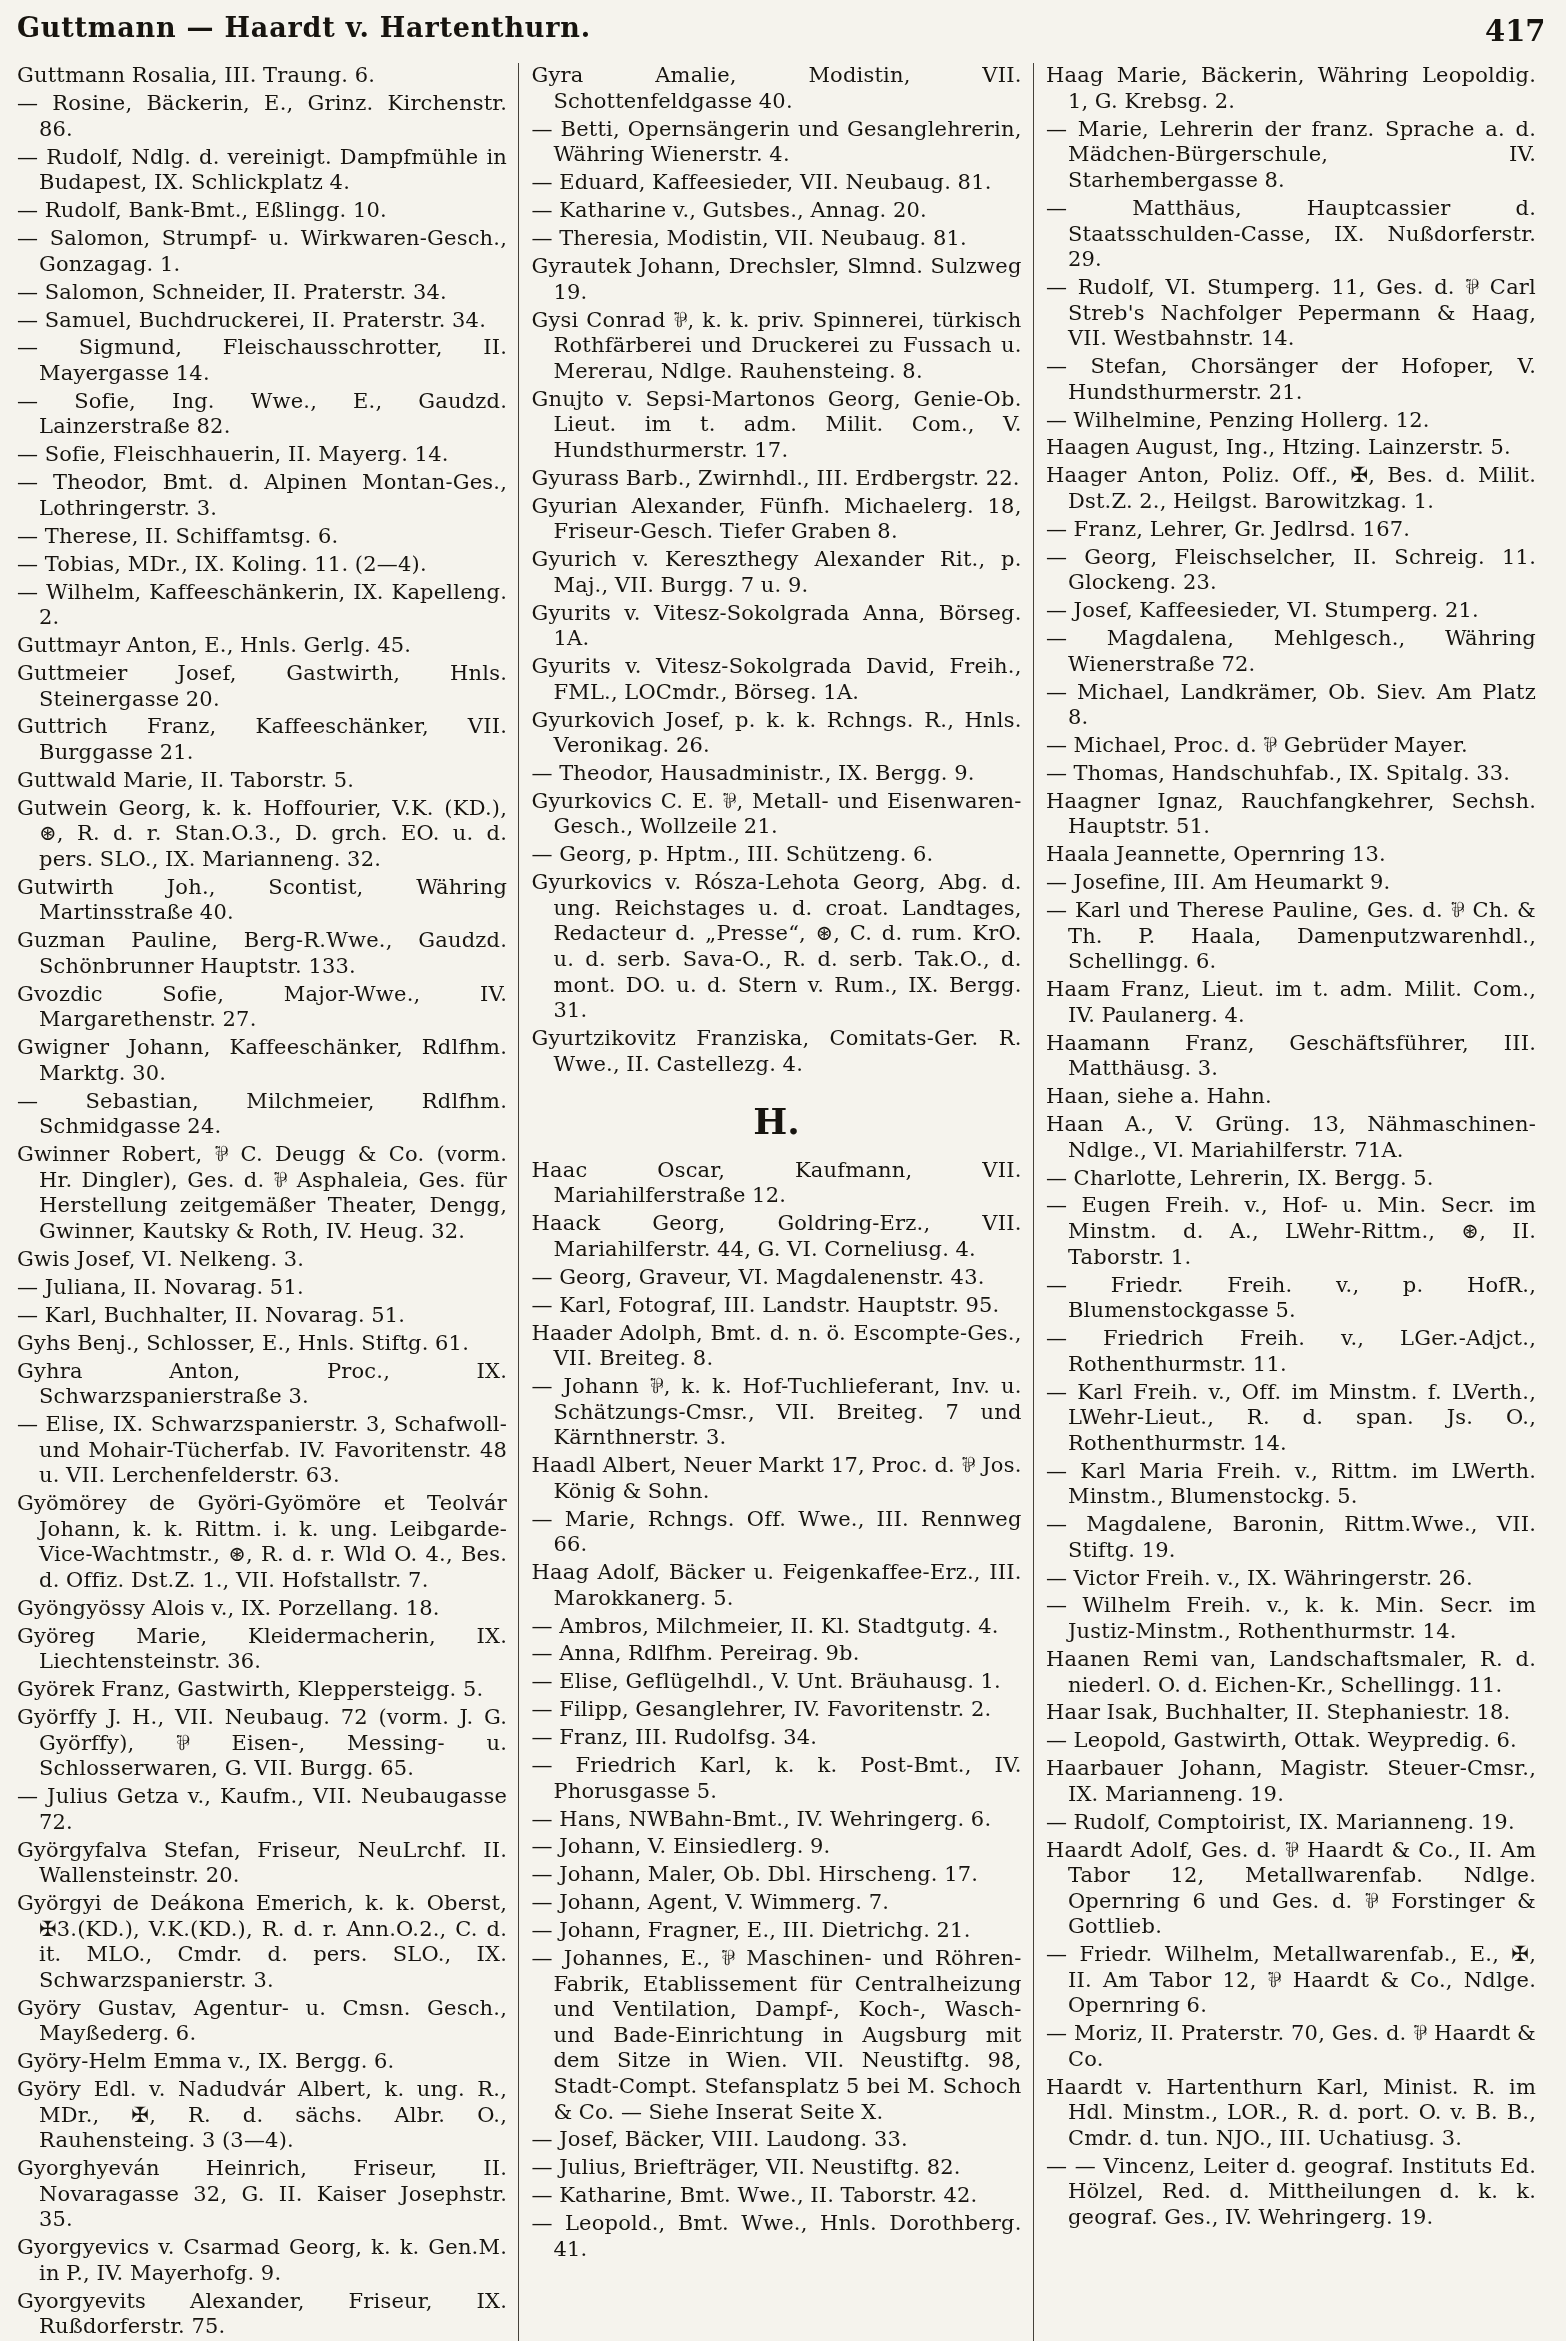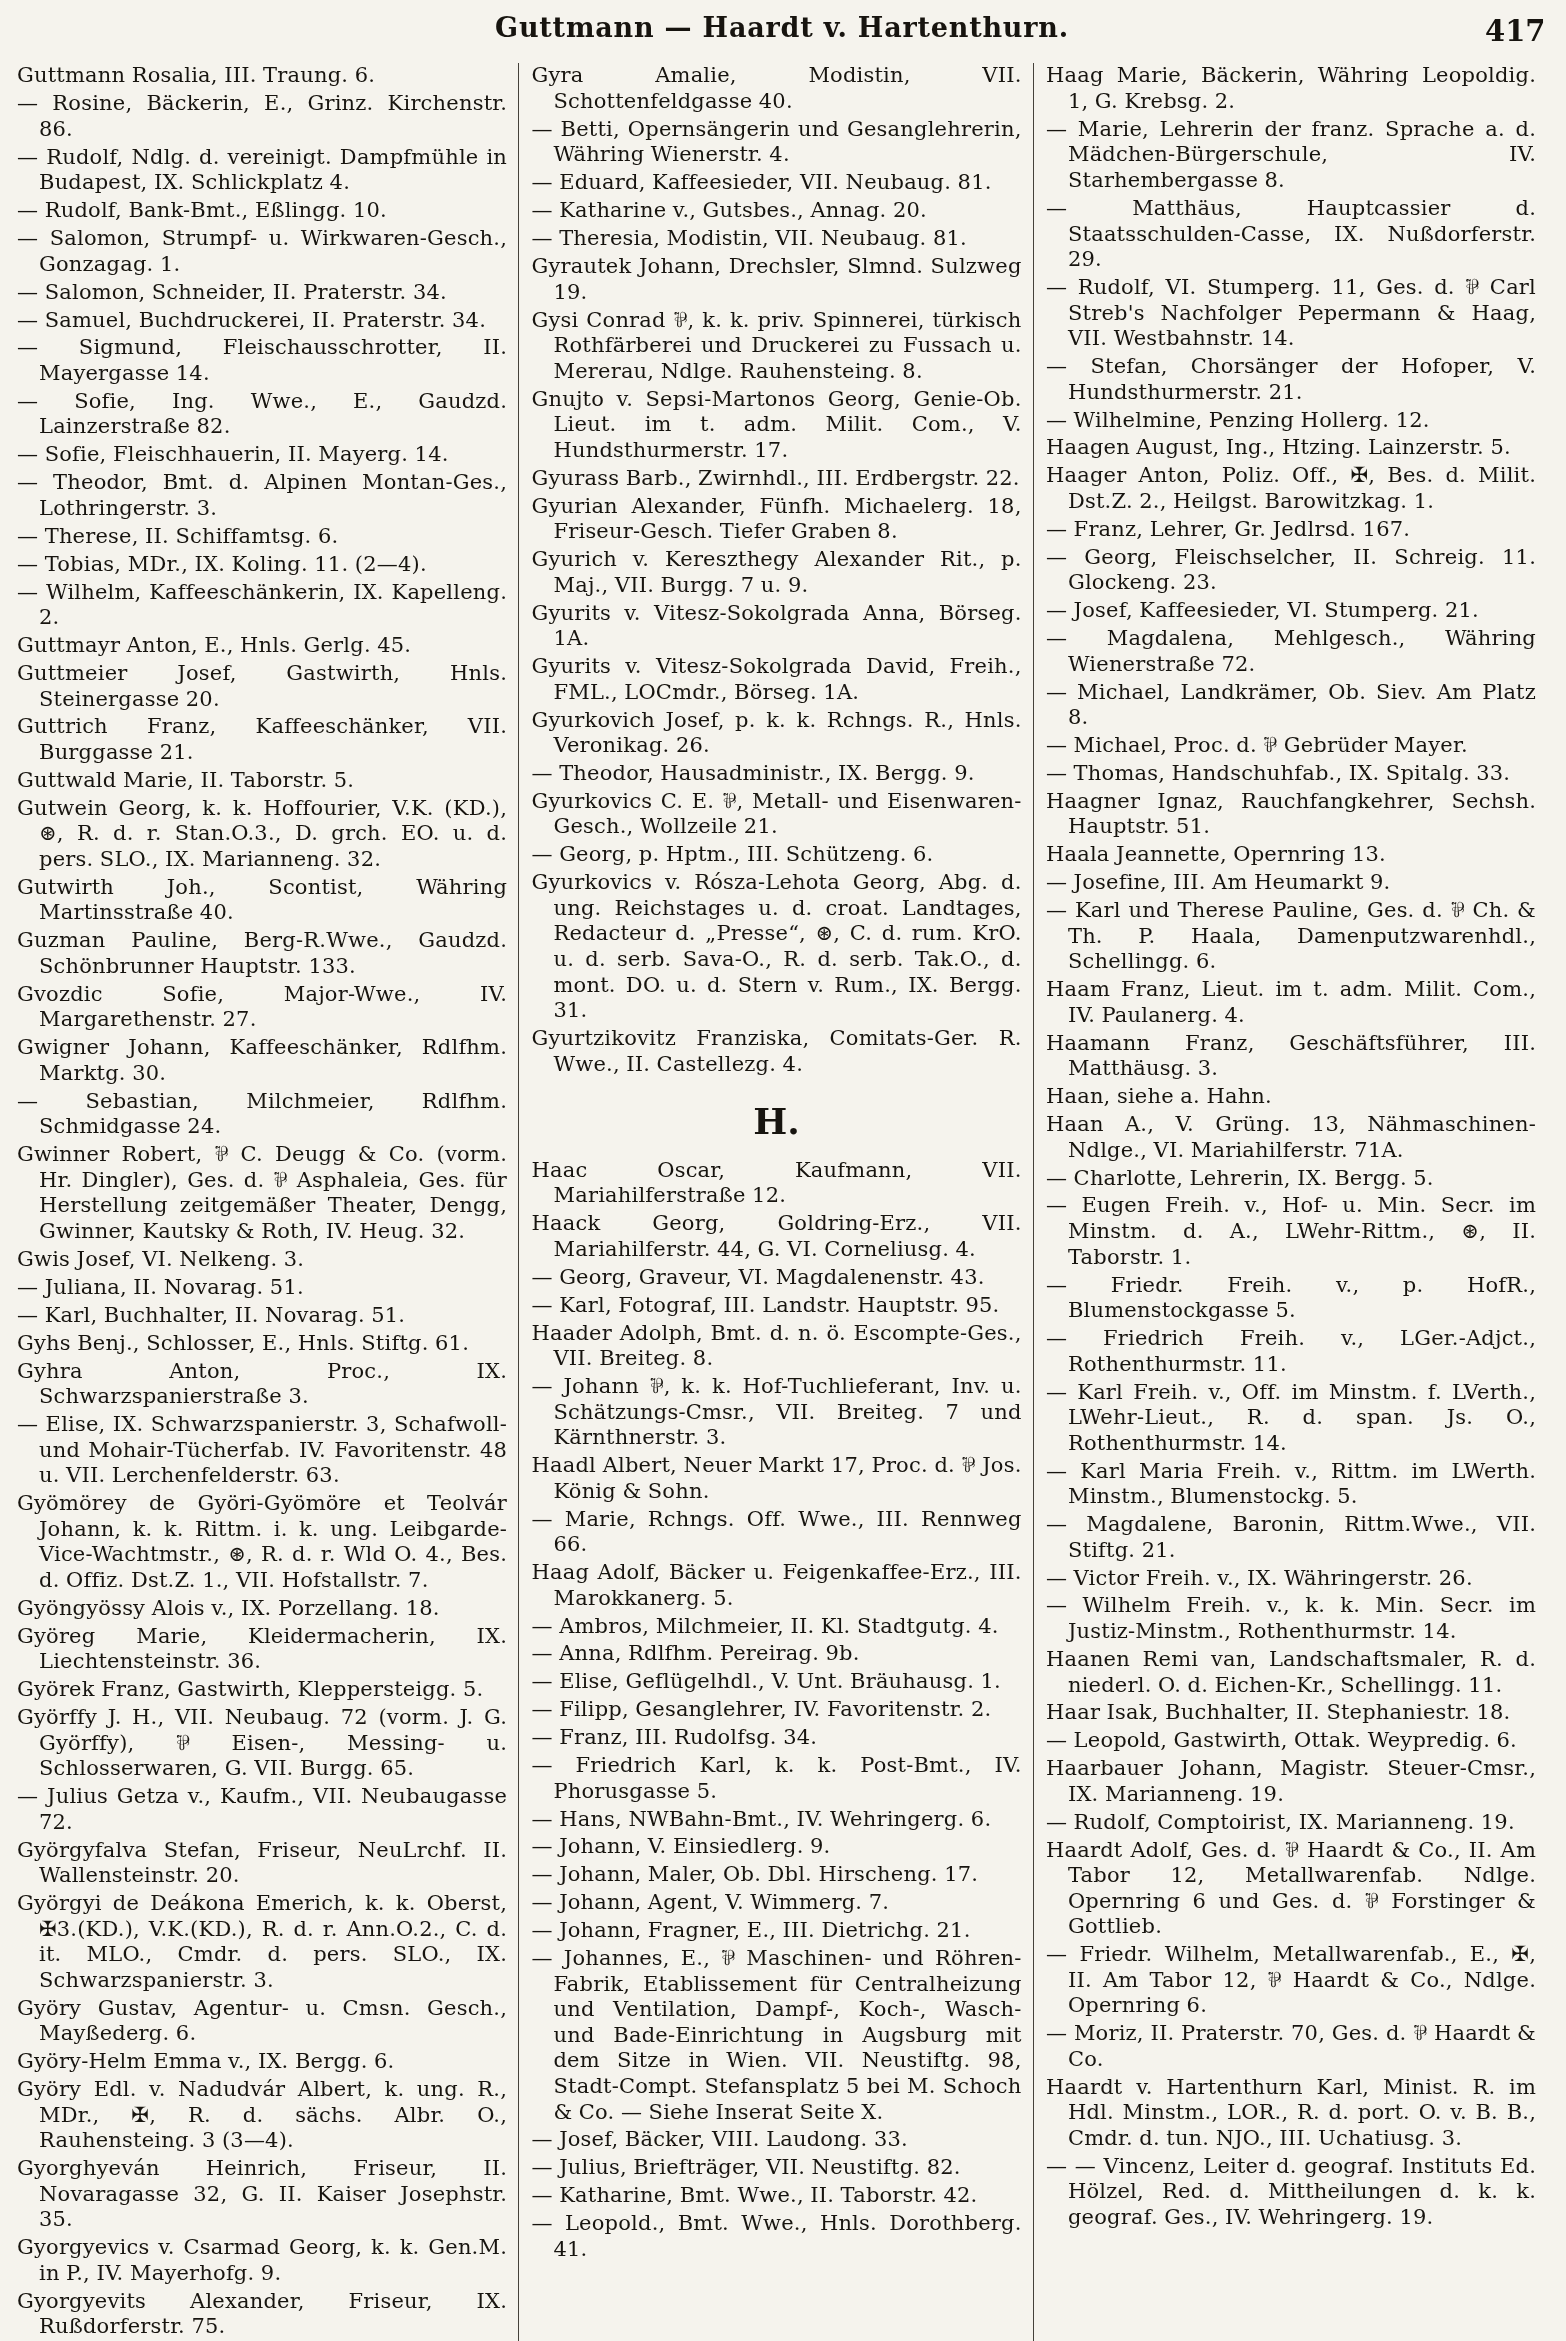--- a/index.html
+++ b/index.html
@@ -6,21 +6,21 @@
   body {
     width:1567px; height:2342px;
     background:#f5f3ed;
     color:#17140f;
     font-family:"DejaVu Serif", serif;
     overflow:hidden;
   }
   .page { padding:12.4px 20px 0 17px; }
   .header { position:relative; height:40px; margin-bottom:11px; }
   .header-title {
-    position:absolute; left:0; right:0; text-align:center;
+    position:absolute; left:0; right:0; text-align:left;
     font-weight:bold; font-size:27px; letter-spacing:0.8px;
   }
   .page-number {
     position:absolute; right:1.5px; top:1.5px;
     font-weight:bold; font-size:29px;
   }
   .cols { display:flex; align-items:stretch; }
   .col { flex:1 1 0; min-width:0; padding-right:11px; box-sizing:border-box; }
   .col + .col { border-left:1.5px solid #45413a; padding-left:12.4px; }
   .entry {
@@ -165,21 +165,21 @@
         <p class="entry"><span class="lead">Haam</span> Franz, Lieut. im t. adm. Milit. Com., IV. Paulanerg. 4.</p>
         <p class="entry"><span class="lead">Haamann</span> Franz, Geschäftsführer, III. Matthäusg. 3.</p>
         <p class="entry"><span class="lead">Haan,</span> siehe a. Hahn.</p>
         <p class="entry"><span class="lead">Haan</span> A., V. Grüng. 13, Nähmaschinen-Ndlge., VI. Mariahilferstr. 71A.</p>
         <p class="entry">— Charlotte, Lehrerin, IX. Bergg. 5.</p>
         <p class="entry">— Eugen Freih. v., Hof- u. Min. Secr. im Minstm. d. A., LWehr-Rittm., ⊛, II. Taborstr. 1.</p>
         <p class="entry">— Friedr. Freih. v., p. HofR., Blumenstockgasse 5.</p>
         <p class="entry">— Friedrich Freih. v., LGer.-Adjct., Rothenthurmstr. 11.</p>
         <p class="entry">— Karl Freih. v., Off. im Minstm. f. LVerth., LWehr-Lieut., R. d. span. Js. O., Rothenthurmstr. 14.</p>
         <p class="entry">— Karl Maria Freih. v., Rittm. im LWerth. Minstm., Blumenstockg. 5.</p>
-        <p class="entry">— Magdalene, Baronin, Rittm.Wwe., VII. Stiftg. 21.</p>
+        <p class="entry">— Magdalene, Baronin, Rittm.Wwe., VII. Stiftg. 19.</p>
         <p class="entry">— Victor Freih. v., IX. Währingerstr. 26.</p>
         <p class="entry">— Wilhelm Freih. v., k. k. Min. Secr. im Justiz-Minstm., Rothenthurmstr. 14.</p>
         <p class="entry"><span class="lead">Haanen</span> Remi van, Landschaftsmaler, R. d. niederl. O. d. Eichen-Kr., Schellingg. 11.</p>
         <p class="entry"><span class="lead">Haar</span> Isak, Buchhalter, II. Stephaniestr. 18.</p>
         <p class="entry">— Leopold, Gastwirth, Ottak. Weypredig. 6.</p>
         <p class="entry"><span class="lead">Haarbauer</span> Johann, Magistr. Steuer-Cmsr., IX. Marianneng. 19.</p>
         <p class="entry">— Rudolf, Comptoirist, IX. Marianneng. 19.</p>
         <p class="entry"><span class="lead">Haardt</span> Adolf, Ges. d. ⅌ Haardt &amp; Co., II. Am Tabor 12, Metallwarenfab. Ndlge. Opernring 6 und Ges. d. ⅌ Forstinger &amp; Gottlieb.</p>
         <p class="entry">— Friedr. Wilhelm, Metallwarenfab., E., ✠, II. Am Tabor 12, ⅌ Haardt &amp; Co., Ndlge. Opernring 6.</p>
         <p class="entry">— Moriz, II. Praterstr. 70, Ges. d. ⅌ Haardt &amp; Co.</p>

